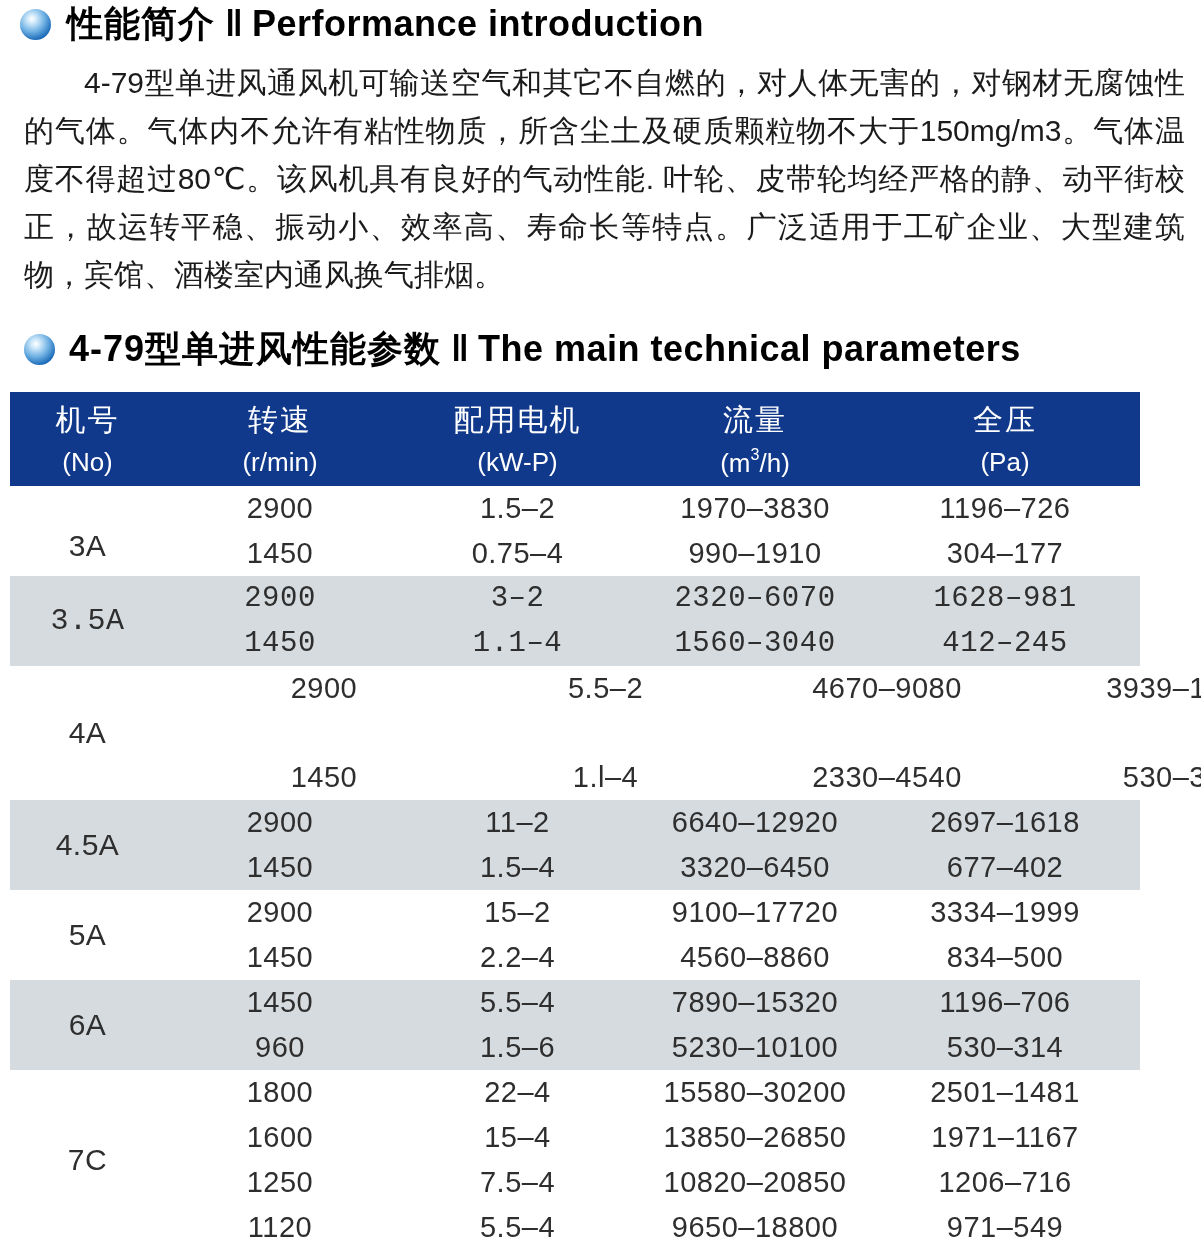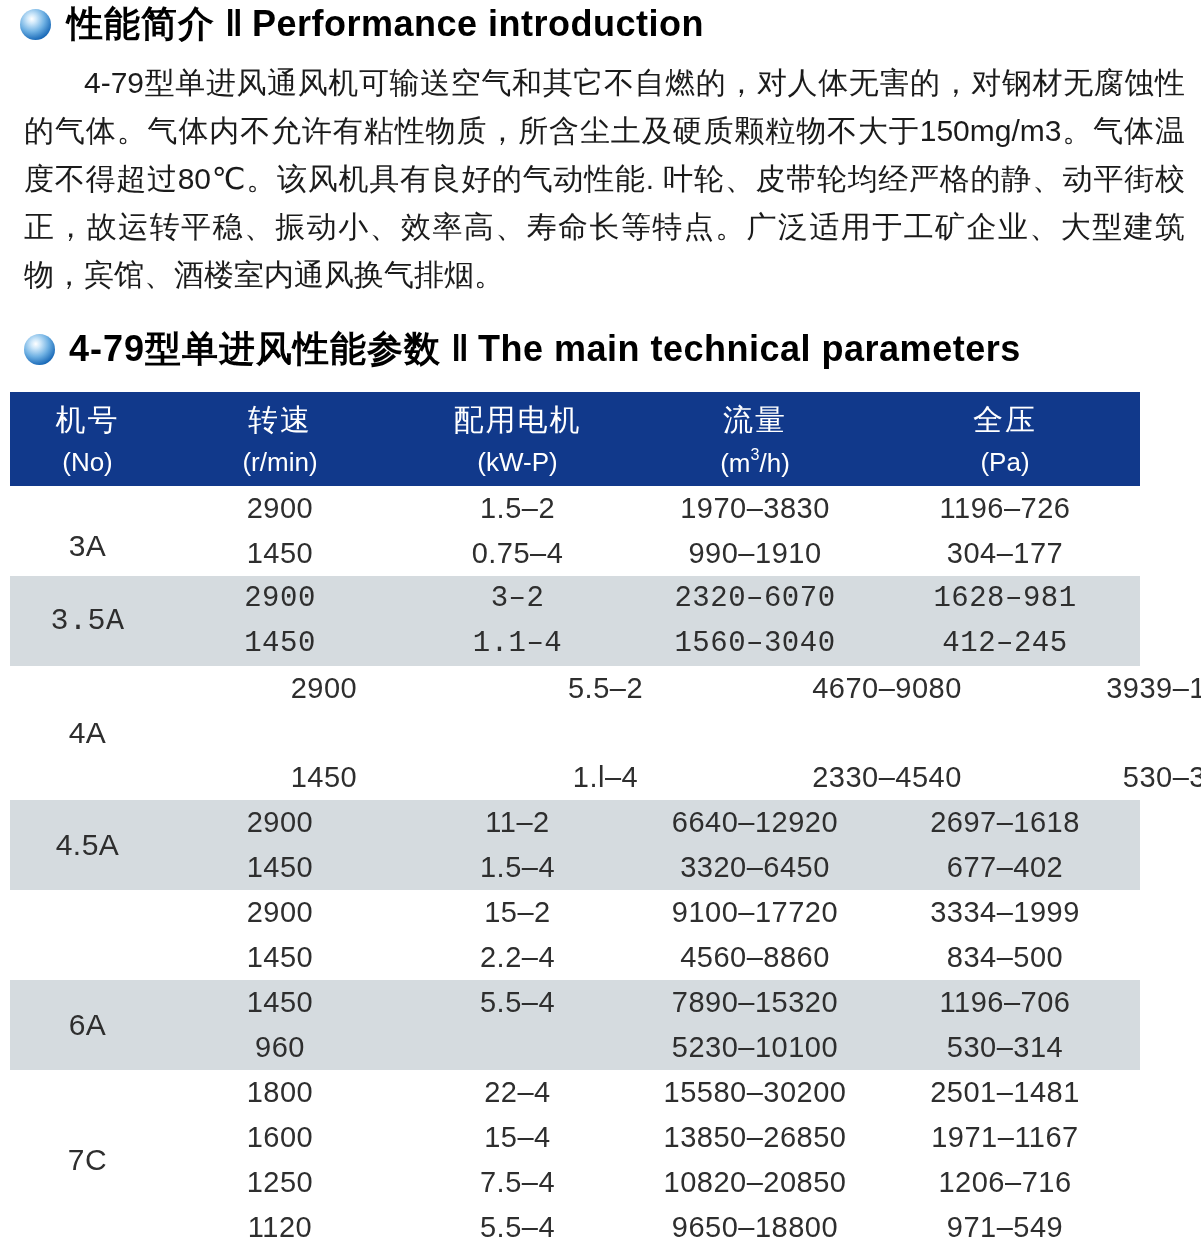--- a/index.html
+++ b/index.html
@@ -160,36 +160,38 @@
           <div class="cell" style="grid-area: 1 / 2;">2900</div>
           <div class="cell" style="grid-area: 1 / 3;">11–2</div>
           <div class="cell" style="grid-area: 1 / 4;">6640–12920</div>
           <div class="cell" style="grid-area: 1 / 5;">2697–1618</div>
           <div class="cell" style="grid-area: 2 / 2;">1450</div>
           <div class="cell" style="grid-area: 2 / 3;">1.5–4</div>
           <div class="cell" style="grid-area: 2 / 4;">3320–6450</div>
           <div class="cell" style="grid-area: 2 / 5;">677–402</div>
         </div>
         <div class="tgroup" style="grid-template-rows: repeat(2, 45px);">
+          <div class="cell model" style="grid-row: 1 / span 2;">5A</div>
           <div class="cell" style="grid-area: 1 / 2;">2900</div>
           <div class="cell" style="grid-area: 1 / 3;">15–2</div>
           <div class="cell" style="grid-area: 1 / 4;">9100–17720</div>
           <div class="cell" style="grid-area: 1 / 5;">3334–1999</div>
           <div class="cell" style="grid-area: 2 / 2;">1450</div>
           <div class="cell" style="grid-area: 2 / 3;">2.2–4</div>
           <div class="cell" style="grid-area: 2 / 4;">4560–8860</div>
           <div class="cell" style="grid-area: 2 / 5;">834–500</div>
         </div>
         <div class="tgroup shaded" style="grid-template-rows: repeat(2, 45px);">
           <div class="cell model" style="grid-row: 1 / span 2;">6A</div>
           <div class="cell" style="grid-area: 1 / 2;">1450</div>
           <div class="cell" style="grid-area: 1 / 3;">5.5–4</div>
           <div class="cell" style="grid-area: 1 / 4;">7890–15320</div>
           <div class="cell" style="grid-area: 1 / 5;">1196–706</div>
           <div class="cell" style="grid-area: 2 / 2;">960</div>
+          <div class="cell" style="grid-area: 2 / 3;">1.5–6</div>
           <div class="cell" style="grid-area: 2 / 4;">5230–10100</div>
           <div class="cell" style="grid-area: 2 / 5;">530–314</div>
         </div>
         <div class="tgroup" style="grid-template-rows: repeat(4, 45px);">
           <div class="cell model" style="grid-row: 1 / span 4;">7C</div>
           <div class="cell" style="grid-area: 1 / 2;">1800</div>
           <div class="cell" style="grid-area: 1 / 3;">22–4</div>
           <div class="cell" style="grid-area: 1 / 4;">15580–30200</div>
           <div class="cell" style="grid-area: 1 / 5;">2501–1481</div>
           <div class="cell" style="grid-area: 2 / 2; text-align: right;">1600</div>

